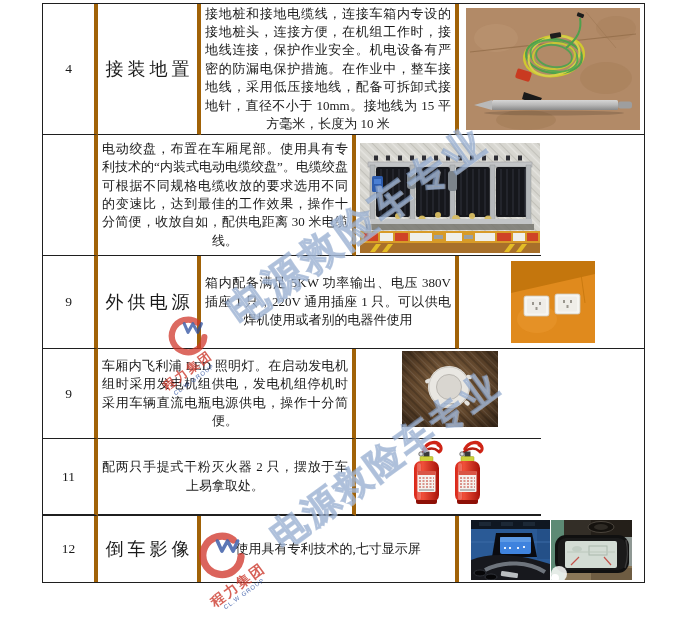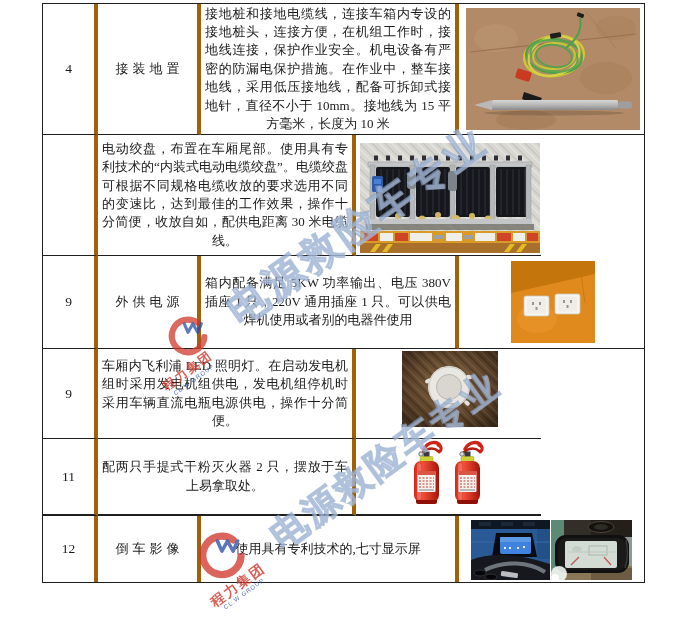--- a/index.html
+++ b/index.html
@@ -7,21 +7,21 @@
         font-family:"Liberation Serif","DejaVu Serif",serif;color:#1a1a1a;}
   
   .spec-table{position:absolute;left:42px;top:3px;width:601px;border:1px solid #1f1f1f;background:#fff;}
   .trow{display:flex;}
   .trow>div{box-sizing:border-box;border-right:4px solid #a16207;border-bottom:1px solid #1f1f1f;position:relative;}
   .trow>div:last-child{border-right:none;}
   .trow:last-child>div{border-bottom:none;}
   .trow.thick>div{border-bottom-width:2px;}
   .r1{height:131px}.r2{height:121px}.r3{height:93px}.r4{height:90px}.r5{height:77px}.r6{height:66px}
   .c-num{width:55px;display:flex;align-items:center;justify-content:center;font-size:13.5px;}
-  .c-name{width:103px;display:flex;align-items:center;justify-content:center;font-size:13px;letter-spacing:4px;padding-left:4px;}
+  .c-name{width:103px;display:flex;align-items:center;justify-content:center;font-size:18px;letter-spacing:4px;padding-left:4px;}
   .c-desc{width:258px;display:flex;align-items:center;}
   .c-desc .dtxt{width:100%;padding:0 4px;font-size:13px;line-height:18.4px;text-align:justify;text-align-last:center;}
   .c-photo{width:185px;background:#fff;}
   .c-photo svg{position:absolute;display:block;}
   
   .wm{position:absolute;z-index:6;pointer-events:none;white-space:nowrap;font-weight:700;
       font-family:"Liberation Sans","DejaVu Sans",sans-serif;
       color:rgba(193,207,228,0.38);-webkit-text-stroke:1.3px rgba(128,154,196,0.55);
       text-shadow:1px 1px 0 rgba(255,255,255,0.45);}
   .wm-upper{left:203px;top:198px;font-size:40px;letter-spacing:4px;transform:rotate(-35.5deg);}

